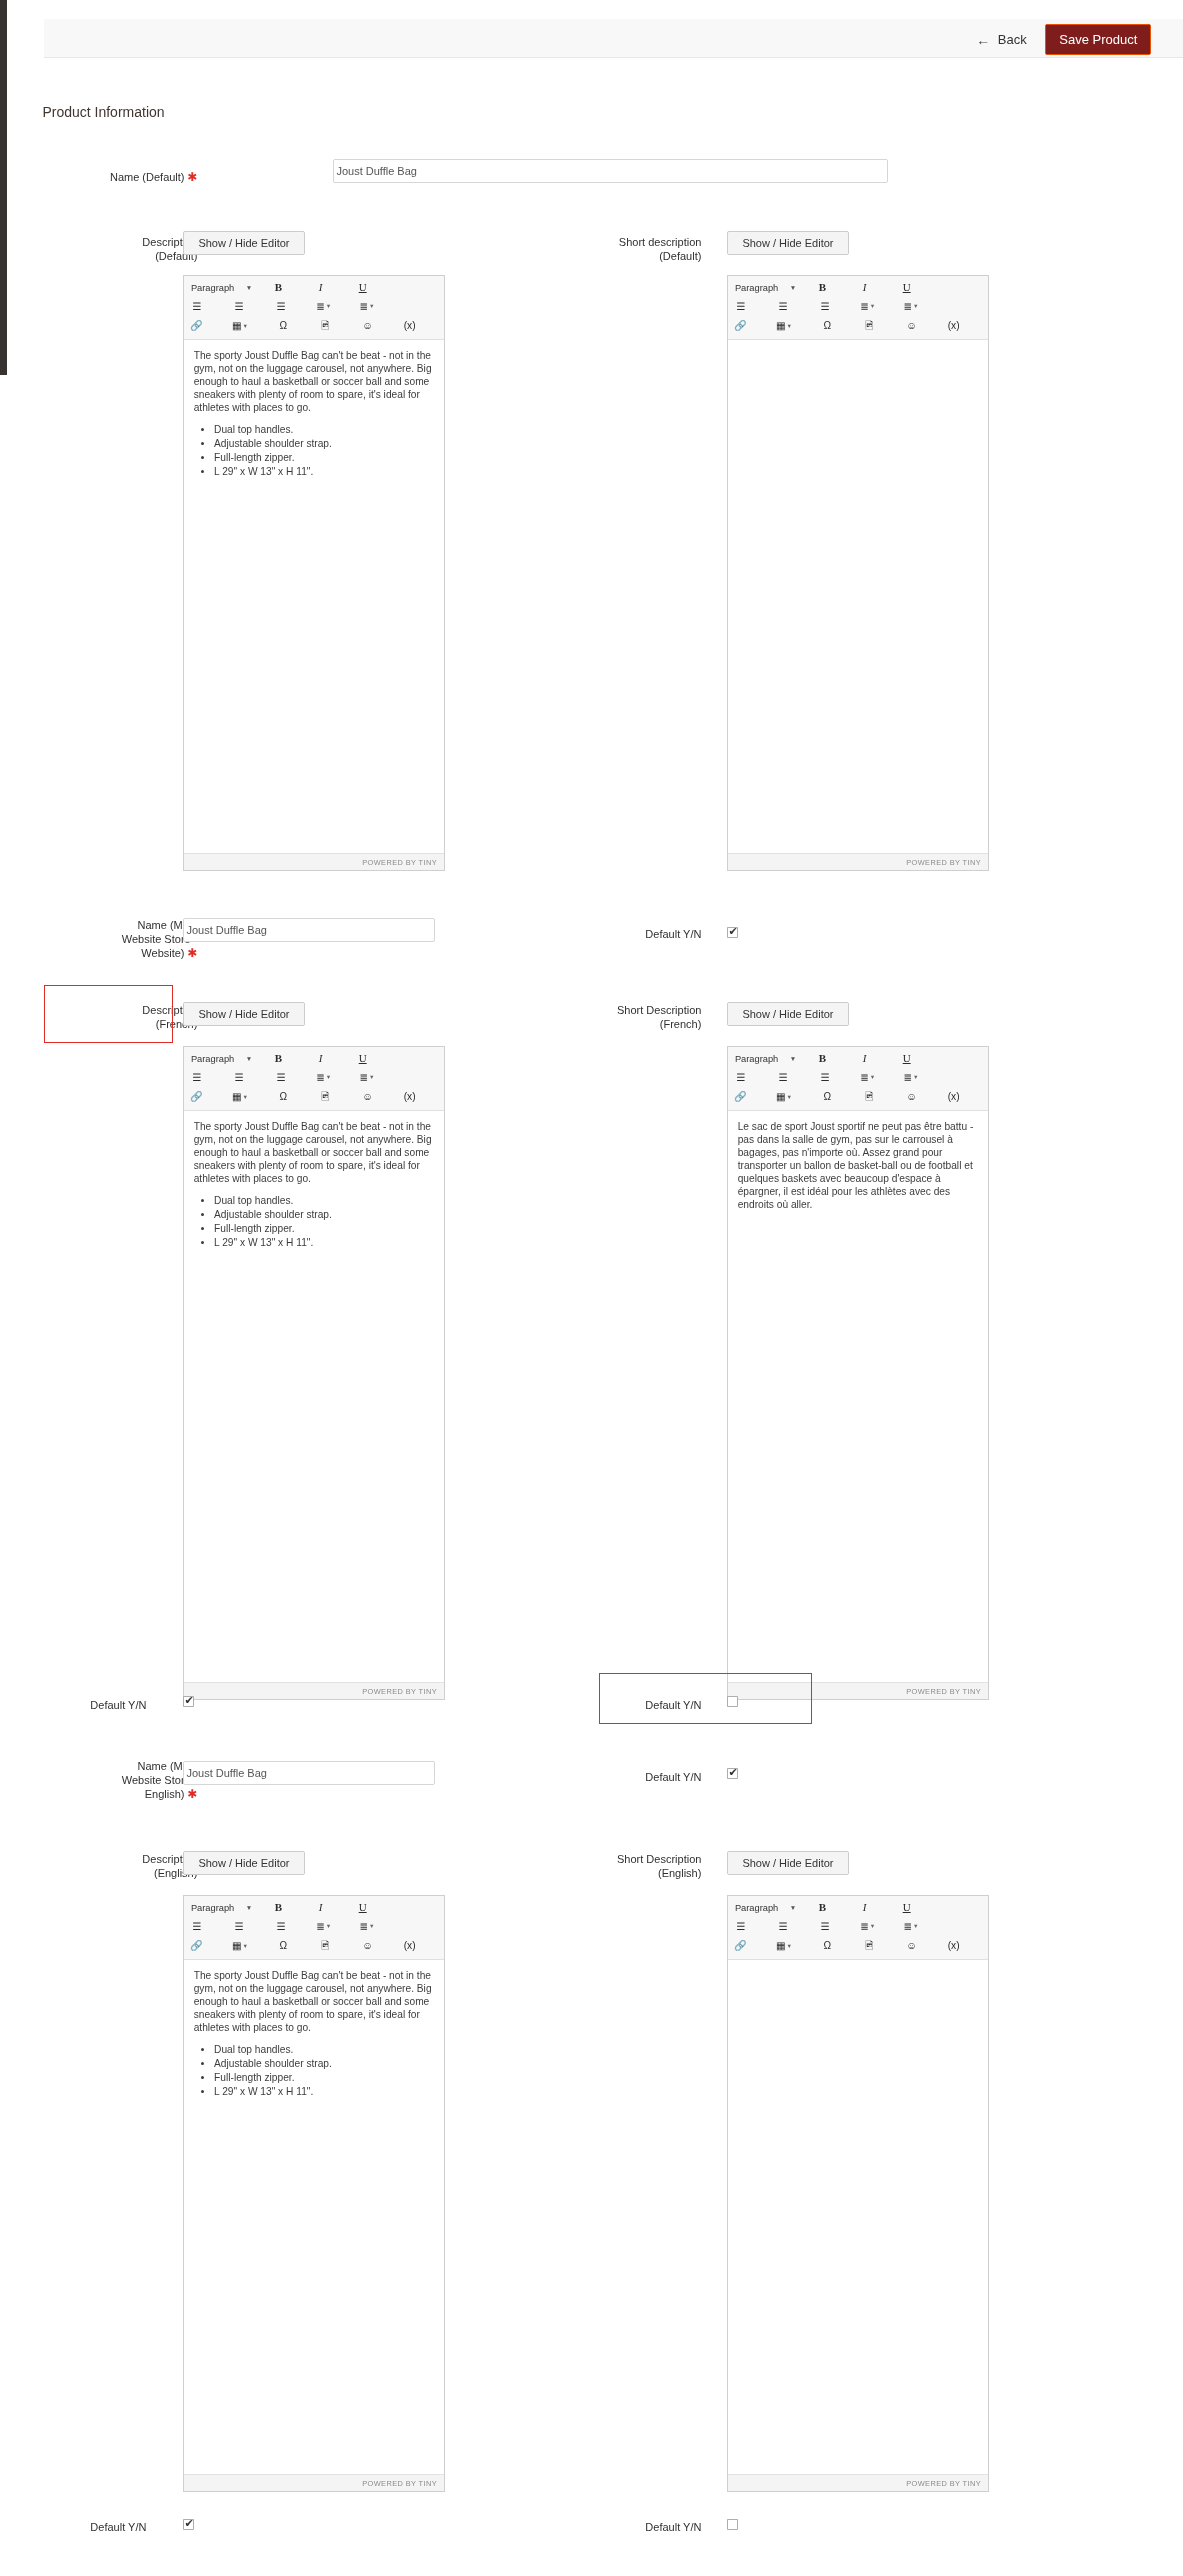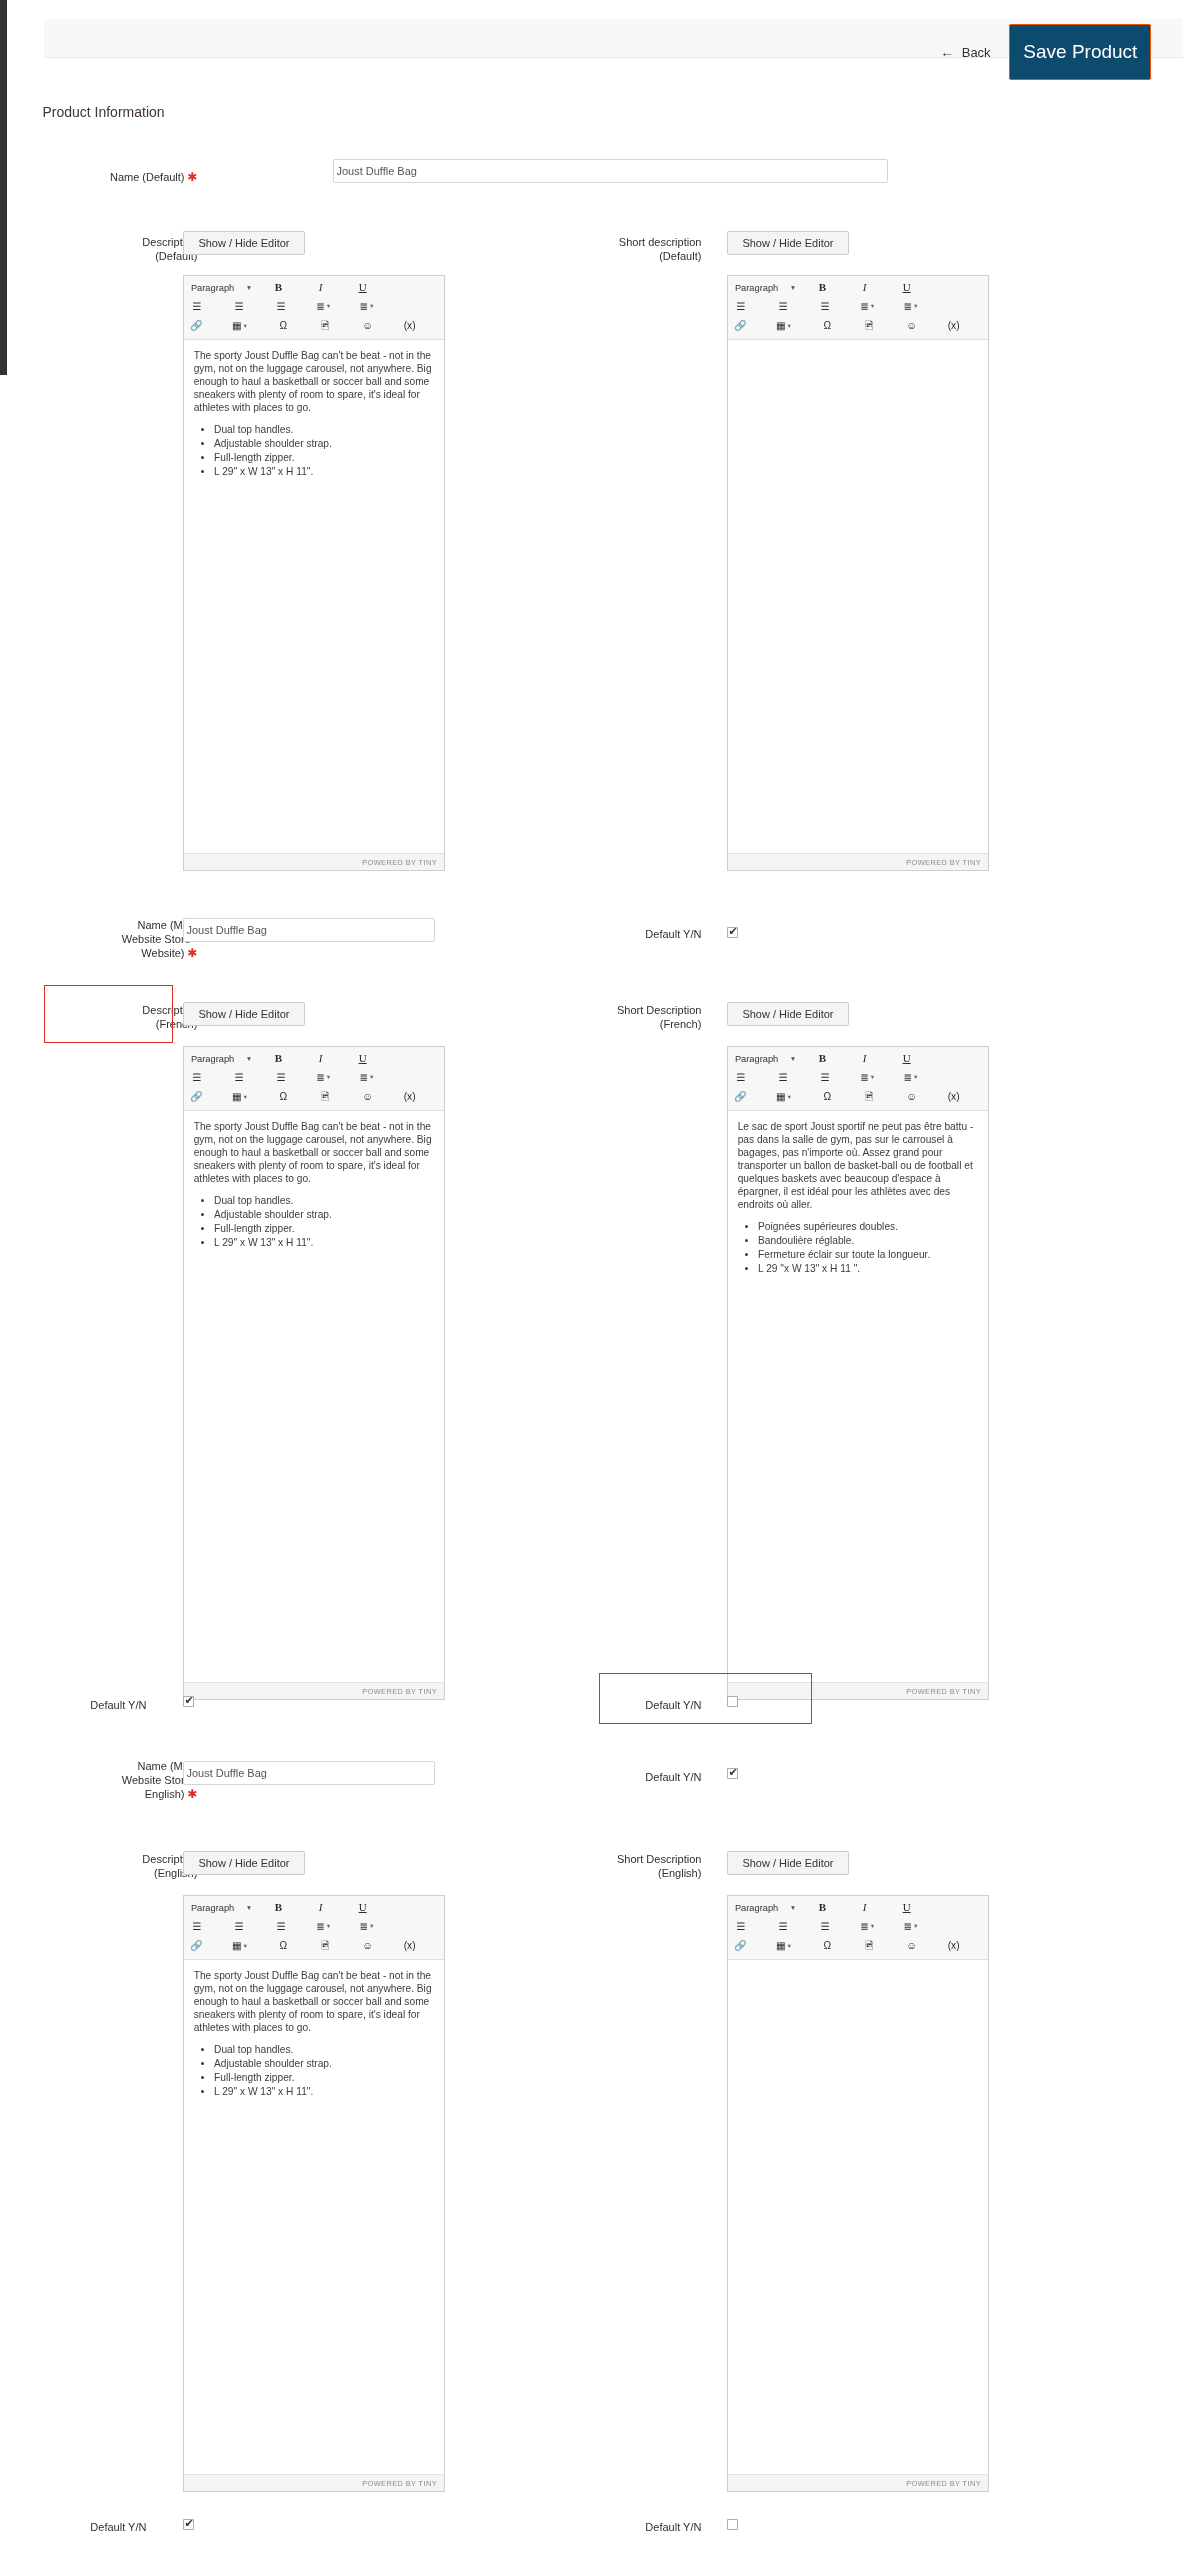--- a/index.html
+++ b/index.html
@@ -55,26 +55,26 @@
     background: none;
     border: none;
     color: #333;
     font-size: 13px;
     font-family: "Liberation Sans", sans-serif;
     cursor: pointer;
     padding: 5.6px 3.7px;
   }
   .arrow-left { font-size: 14px; color: #444; line-height: 1; }
   .save-btn {
-    background: #0c4a6e;
+    background: #7f1d1d;
     border: 0.9px solid #eb5202;
     color: #ffffff;
-    font-size: 19px;
+    font-size: 13px;
     font-family: "Liberation Sans", sans-serif;
-    padding: 16px 13px;
+    padding: 7px 13px;
     border-radius: 1.9px;
     cursor: pointer;
     white-space: nowrap;
   }
   .section-title {
     position: absolute;
     left: 35px; top: 104px;
     font-size: 14px;
     color: #41362f;
     font-weight: normal;
@@ -452,26 +452,20 @@
         <span class="ed-sep"></span>
         <span class="ed-btn">🖻</span>
         <span class="ed-sep"></span>
         <span class="ed-btn">☺</span>
         <span class="ed-sep"></span>
         <span class="ed-btn">(x)</span>
       </div>
     </div>
     <div class="ed-body">
       <p>Le sac de sport Joust sportif ne peut pas être battu - pas dans la salle de gym, pas sur le carrousel à bagages, pas n'importe où. Assez grand pour transporter un ballon de basket-ball ou de football et quelques baskets avec beaucoup d'espace à épargner, il est idéal pour les athlètes avec des endroits où aller.</p>
-      <ul>
-        <li>Poignées supérieures doubles.</li>
-        <li>Bandoulière réglable.</li>
-        <li>Fermeture éclair sur toute la longueur.</li>
-        <li>L 29 "x W 13" x H 11 ".</li>
-      </ul>
     </div>
     <div class="ed-status">POWERED BY TINY</div>
   </div>
 
   <div class="flabel" style="left:37px; top:1698px; width:102px;">Default Y/N</div>
   <div class="cbox checked" style="left:176px; top:1696px;"></div>
 
   <div class="flabel" style="left:592px; top:1698px; width:102px;">Default Y/N</div>
   <div class="cbox" style="left:720px; top:1696px;"></div>
   <div class="hl" style="left:592px; top:1673px; width:213px; height:51px;"></div>

